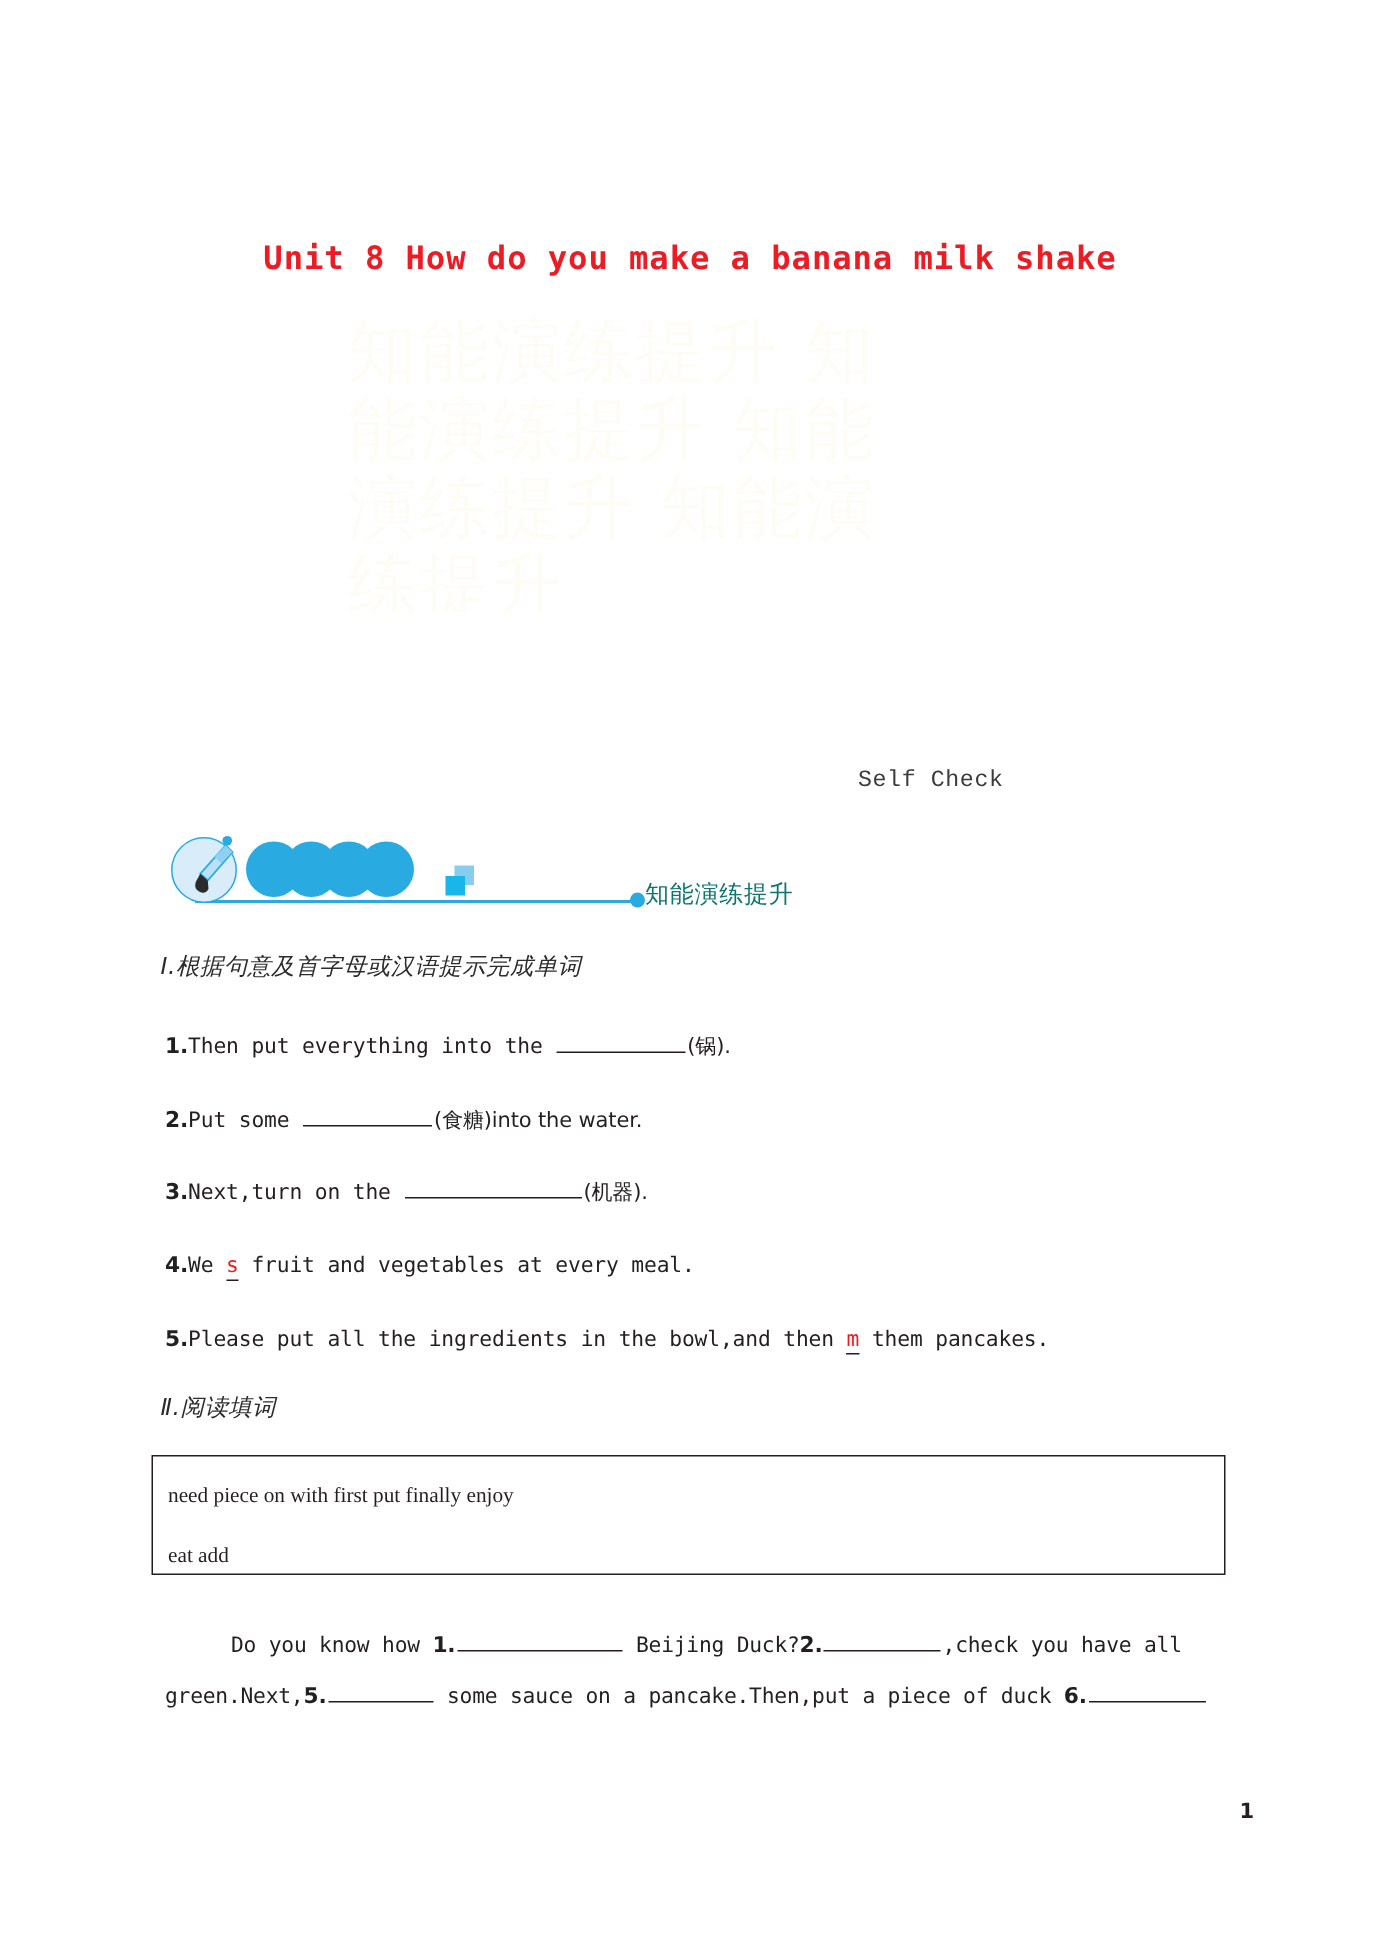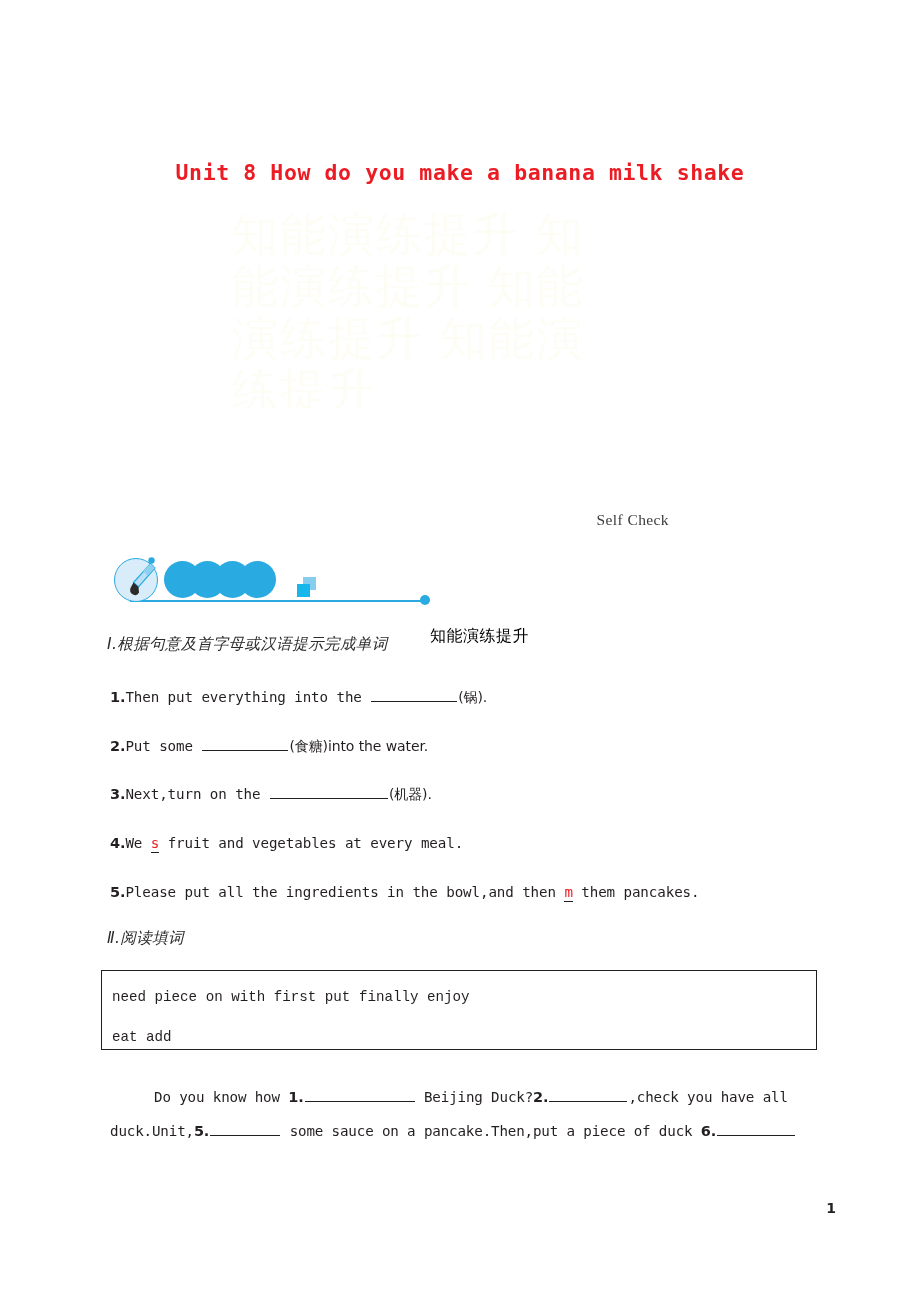--- a/index.html
+++ b/index.html
@@ -59,21 +59,21 @@
 
   
   .self-check {
     position: absolute;
     left: 0;
     top: 511px;
     width: 920px;
     padding-right: 251px;
     box-sizing: border-box;
     text-align: right;
-    font-family: Liberation Serif, serif;
+    font-family: Liberation Mono, monospace;
     font-size: 15.5px;
     color: #3b3b3b;
     letter-spacing: 0.4px;
   }
 
   
   .banner {
     position: absolute;
     left: 108px;
     top: 556px;
@@ -144,24 +144,23 @@
     height: 10px;
     border-radius: 50%;
     background: #29abe2;
   }
   .banner-label {
     position: absolute;
     left: 322px;
     top: 30px;
     font-family: "DejaVu Sans", sans-serif;
     font-size: 16px;
-    color: #000000;
+    color: #0f766e;
     letter-spacing: 0.5px;
     white-space: nowrap;
-    margin-top: 40px;
   }
 
   
   .section-head {
     position: absolute;
     left: 107px;
     font-family: "DejaVu Sans", sans-serif;
     font-size: 15.5px;
     color: #2c2c2c;
     letter-spacing: 0.4px;
@@ -225,21 +224,21 @@
   
   .wordbank {
     position: absolute;
     left: 101px;
     top: 970px;
     width: 716px;
     height: 80px;
     border: 1.6px solid #231f20;
     box-sizing: border-box;
     padding: 14px 0 0 10px;
-    font-family: Liberation Mono, monospace;
+    font-family: Liberation Serif, serif;
     font-size: 14.2px;
     color: #231f20;
     line-height: 24px;
   }
   .wordbank .row2 { margin-top: 16px; }
 
   
   .passage {
     position: absolute;
     left: 110px;
@@ -330,18 +329,18 @@
 
   <div class="wordbank">
     <div>need  piece  on  with  first  put  finally  enjoy</div>
     <div class="row2">eat  add</div>
   </div>
 
   <div class="passage">
     <div><span class="indent"></span><span>Do you know how </span><span class="num">1.</span><span class="blank w110"></span><span> Beijing Duck?</span><span class="num">2.</span><span class="blank w78"></span><span>,check you have all</span></div>
 
 
-    <div><span>duck.Unit,</span><span class="num">5.</span><span class="blank w70"></span><span> some sauce on a pancake.Then,put a piece of duck </span><span class="num">6.</span><span class="blank w78"></span></div>
+    <div><span>green.Next,</span><span class="num">5.</span><span class="blank w70"></span><span> some sauce on a pancake.Then,put a piece of duck </span><span class="num">6.</span><span class="blank w78"></span></div>
   </div>
 
   <div class="page-number">1</div>
 
 </div>
 
 </body></html>

